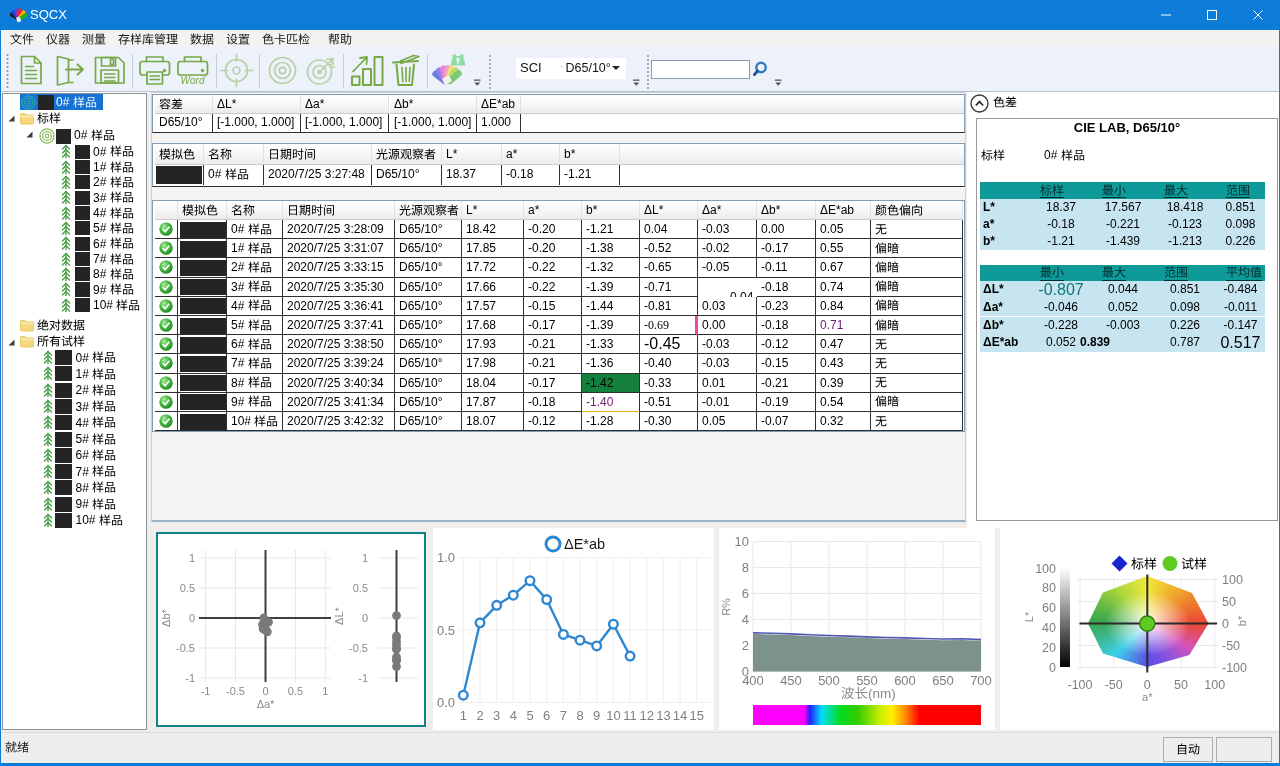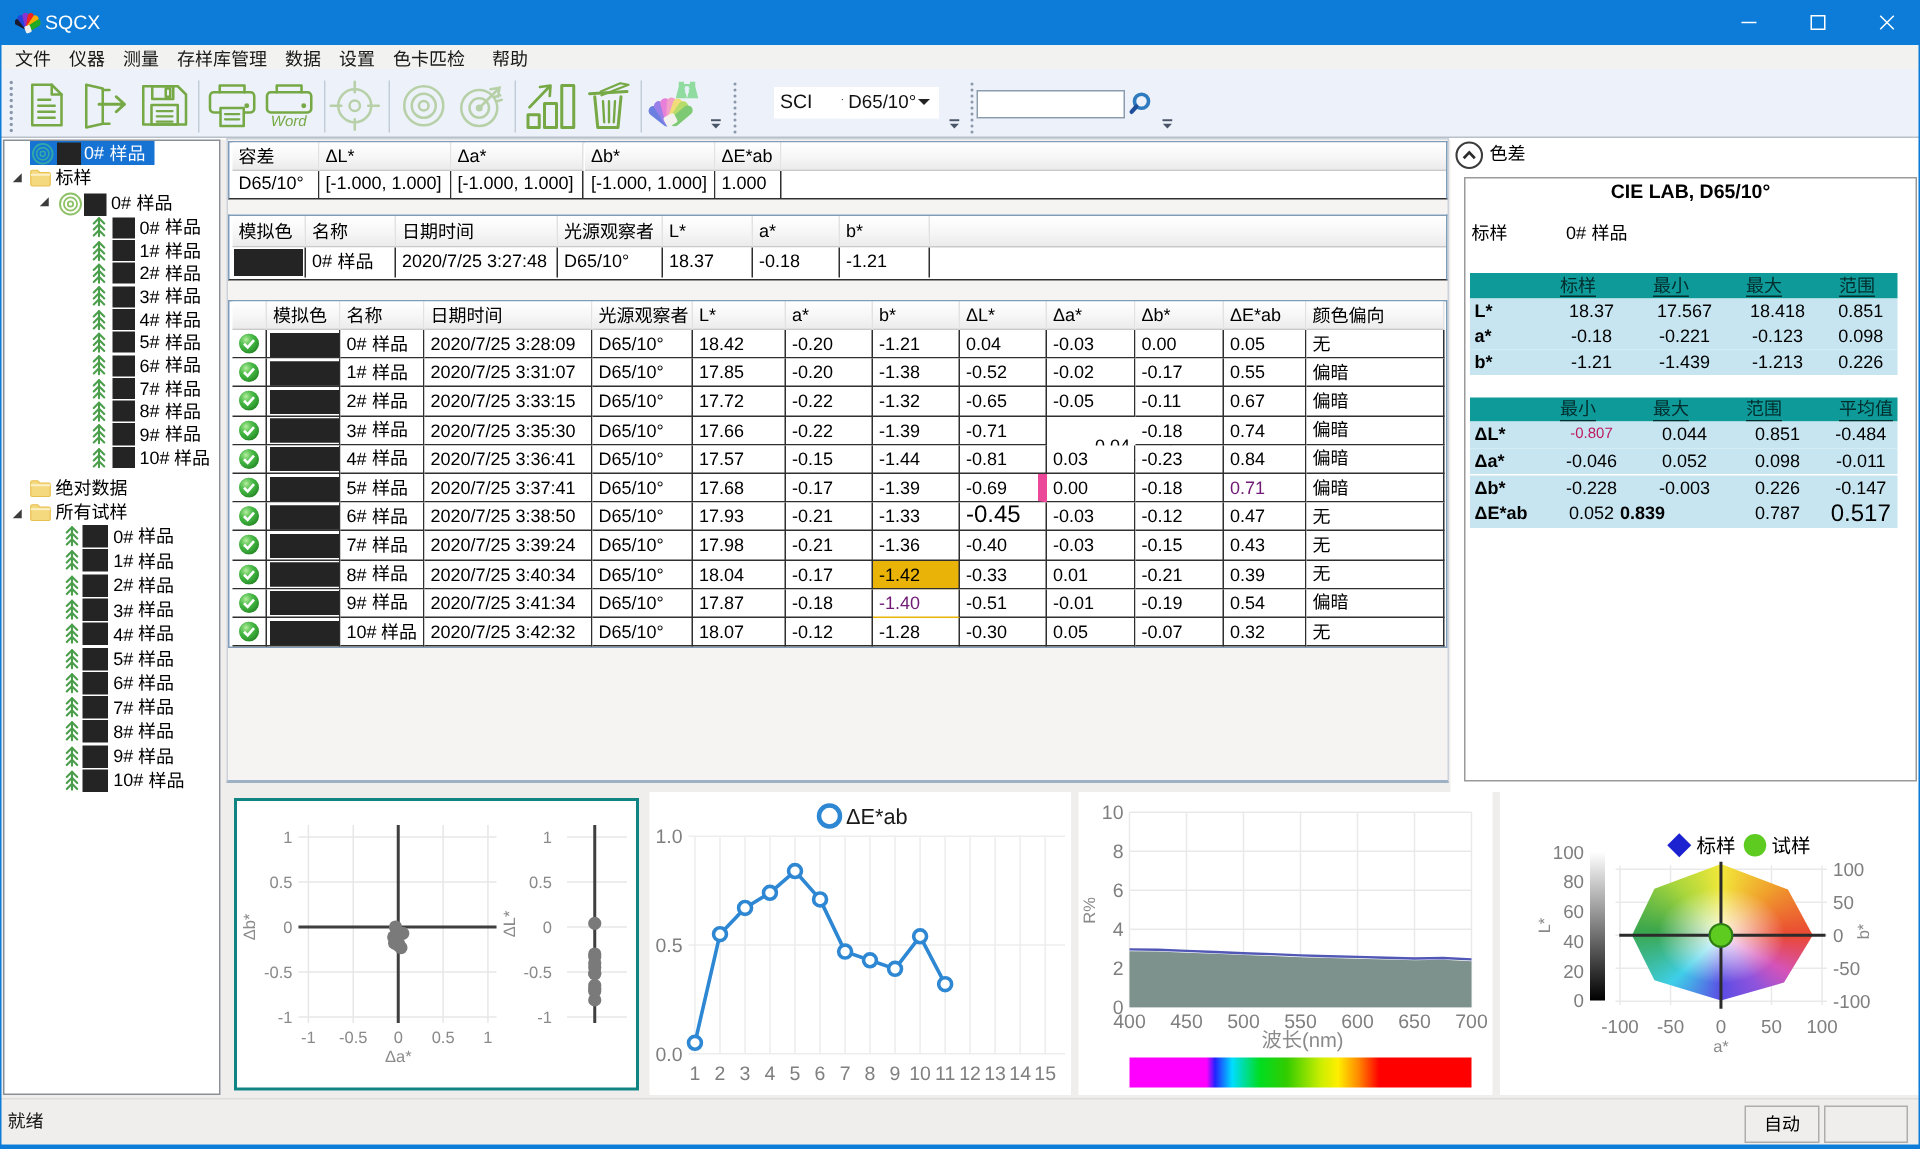--- a/index.html
+++ b/index.html
@@ -923,21 +923,21 @@
 <div style="position:absolute;left:227px;top:316.0px;width:56px;height:19.2px;background:#fff;border-right:1px solid #2f2f2f;border-bottom:1px solid #2f2f2f;font-size:12px;line-height:18.2px;padding-left:4px;color:#000;">5# <svg class="z" style="width:12px;height:12px" viewBox="0 -880 1000 1000">
       <use href="#u6837"></use>
     </svg><svg class="z" style="width:12px;height:12px" viewBox="0 -880 1000 1000">
       <use href="#u54C1"></use>
     </svg></div>
 <div style="position:absolute;left:283px;top:316.0px;width:112px;height:19.2px;background:#fff;border-right:1px solid #2f2f2f;border-bottom:1px solid #2f2f2f;font-size:12px;line-height:18.2px;padding-left:4px;color:#000;">2020/7/25 3:37:41</div>
 <div style="position:absolute;left:395px;top:316.0px;width:67px;height:19.2px;background:#fff;border-right:1px solid #2f2f2f;border-bottom:1px solid #2f2f2f;font-size:12px;line-height:18.2px;padding-left:4px;color:#000;">D65/10°</div>
 <div style="position:absolute;left:462px;top:316.0px;width:62px;height:19.2px;background:#fff;border-right:1px solid #2f2f2f;border-bottom:1px solid #2f2f2f;font-size:12px;line-height:18.2px;padding-left:4px;color:#000;">17.68</div>
 <div style="position:absolute;left:524px;top:316.0px;width:58px;height:19.2px;background:#fff;border-right:1px solid #2f2f2f;border-bottom:1px solid #2f2f2f;font-size:12px;line-height:18.2px;padding-left:4px;color:#000;">-0.17</div>
 <div style="position:absolute;left:582px;top:316.0px;width:58px;height:19.2px;background:#fff;border-right:1px solid #2f2f2f;border-bottom:1px solid #2f2f2f;font-size:12px;line-height:18.2px;padding-left:4px;color:#000;">-1.39</div>
-<div style="position:absolute;left:640px;top:316.0px;width:58px;height:19.2px;background:#fff;border-right:6px solid #ec4899;border-bottom:1px solid #2f2f2f;font-size:12px;line-height:18.2px;padding-left:4px;color:#000;">-0.69</div>
+<div style="position:absolute;left:640px;top:316.0px;width:58px;height:19.2px;background:#fff;border-right:3px solid #ec4899;border-bottom:1px solid #2f2f2f;font-size:12px;line-height:18.2px;padding-left:4px;color:#000;font-family:Liberation Serif, serif;">-0.69</div>
 <div style="position:absolute;left:698px;top:316.0px;width:59px;height:19.2px;background:#fff;border-right:1px solid #2f2f2f;border-bottom:1px solid #2f2f2f;font-size:12px;line-height:18.2px;padding-left:4px;color:#000;">0.00</div>
 <div style="position:absolute;left:757px;top:316.0px;width:59px;height:19.2px;background:#fff;border-right:1px solid #2f2f2f;border-bottom:1px solid #2f2f2f;font-size:12px;line-height:18.2px;padding-left:4px;color:#000;">-0.18</div>
 <div style="position:absolute;left:816px;top:316.0px;width:55px;height:19.2px;background:#fff;border-right:1px solid #2f2f2f;border-bottom:1px solid #2f2f2f;font-size:12px;line-height:18.2px;padding-left:4px;color:#701a75;">0.71</div>
 <div style="position:absolute;left:871px;top:316.0px;width:92px;height:19.2px;background:#fff;border-right:1px solid #2f2f2f;border-bottom:1px solid #2f2f2f;font-size:12px;line-height:18.2px;padding-left:4px;color:#000;"><svg class="z" style="width:12px;height:12px" viewBox="0 -880 1000 1000">
       <use href="#u504F"></use>
     </svg><svg class="z" style="width:12px;height:12px" viewBox="0 -880 1000 1000">
       <use href="#u6697"></use>
     </svg></div>
 <div style="position:absolute;left:155px;top:335.2px;width:23px;height:19.2px;background:#fff;border-right:1px solid #2f2f2f;border-bottom:1px solid #2f2f2f;font-size:12px;line-height:18.2px;padding-left:4px;color:#000;padding-left:0;">
     <svg width="14" height="14" viewBox="0 0 16 16" style="position:absolute;left:4px;top:2px">
@@ -1005,21 +1005,21 @@
   </div>
 <div style="position:absolute;left:227px;top:373.6px;width:56px;height:19.2px;background:#fff;border-right:1px solid #2f2f2f;border-bottom:1px solid #2f2f2f;font-size:12px;line-height:18.2px;padding-left:4px;color:#000;">8# <svg class="z" style="width:12px;height:12px" viewBox="0 -880 1000 1000">
       <use href="#u6837"></use>
     </svg><svg class="z" style="width:12px;height:12px" viewBox="0 -880 1000 1000">
       <use href="#u54C1"></use>
     </svg></div>
 <div style="position:absolute;left:283px;top:373.6px;width:112px;height:19.2px;background:#fff;border-right:1px solid #2f2f2f;border-bottom:1px solid #2f2f2f;font-size:12px;line-height:18.2px;padding-left:4px;color:#000;">2020/7/25 3:40:34</div>
 <div style="position:absolute;left:395px;top:373.6px;width:67px;height:19.2px;background:#fff;border-right:1px solid #2f2f2f;border-bottom:1px solid #2f2f2f;font-size:12px;line-height:18.2px;padding-left:4px;color:#000;">D65/10°</div>
 <div style="position:absolute;left:462px;top:373.6px;width:62px;height:19.2px;background:#fff;border-right:1px solid #2f2f2f;border-bottom:1px solid #2f2f2f;font-size:12px;line-height:18.2px;padding-left:4px;color:#000;">18.04</div>
 <div style="position:absolute;left:524px;top:373.6px;width:58px;height:19.2px;background:#fff;border-right:1px solid #2f2f2f;border-bottom:1px solid #2f2f2f;font-size:12px;line-height:18.2px;padding-left:4px;color:#000;">-0.17</div>
-<div style="position:absolute;left:582px;top:373.6px;width:58px;height:19.2px;background:#eab308;border-right:1px solid #2f2f2f;border-bottom:1px solid #2f2f2f;font-size:12px;line-height:18.2px;padding-left:4px;color:#000;">-1.42</div>
+<div style="position:absolute;left:582px;top:373.6px;width:58px;height:19.2px;background:#15803d;border-right:1px solid #2f2f2f;border-bottom:1px solid #2f2f2f;font-size:12px;line-height:18.2px;padding-left:4px;color:#000;">-1.42</div>
 <div style="position:absolute;left:640px;top:373.6px;width:58px;height:19.2px;background:#fff;border-right:1px solid #2f2f2f;border-bottom:1px solid #2f2f2f;font-size:12px;line-height:18.2px;padding-left:4px;color:#000;">-0.33</div>
 <div style="position:absolute;left:698px;top:373.6px;width:59px;height:19.2px;background:#fff;border-right:1px solid #2f2f2f;border-bottom:1px solid #2f2f2f;font-size:12px;line-height:18.2px;padding-left:4px;color:#000;">0.01</div>
 <div style="position:absolute;left:757px;top:373.6px;width:59px;height:19.2px;background:#fff;border-right:1px solid #2f2f2f;border-bottom:1px solid #2f2f2f;font-size:12px;line-height:18.2px;padding-left:4px;color:#000;">-0.21</div>
 <div style="position:absolute;left:816px;top:373.6px;width:55px;height:19.2px;background:#fff;border-right:1px solid #2f2f2f;border-bottom:1px solid #2f2f2f;font-size:12px;line-height:18.2px;padding-left:4px;color:#000;">0.39</div>
 <div style="position:absolute;left:871px;top:373.6px;width:92px;height:19.2px;background:#fff;border-right:1px solid #2f2f2f;border-bottom:1px solid #2f2f2f;font-size:12px;line-height:18.2px;padding-left:4px;color:#000;"><svg class="z" style="width:12px;height:12px" viewBox="0 -880 1000 1000">
       <use href="#u65E0"></use>
     </svg></div>
 <div style="position:absolute;left:155px;top:392.79999999999995px;width:23px;height:19.2px;background:#fff;border-right:1px solid #2f2f2f;border-bottom:1px solid #2f2f2f;font-size:12px;line-height:18.2px;padding-left:4px;color:#000;padding-left:0;">
     <svg width="14" height="14" viewBox="0 0 16 16" style="position:absolute;left:4px;top:2px">
 <circle cx="8" cy="8" r="7.5" fill="#2e9e2e"></circle>
@@ -1166,21 +1166,21 @@
       </svg></span></div>
 <div style="position:absolute;left:1226px;top:265.6px;width:39px;height:14.3px;font-size:12.5px;line-height:14.3px;color:#032e2e;"><span style="border-bottom:1px solid #032e2e;"><svg class="z" style="width:12px;height:12px" viewBox="0 -880 1000 1000">
         <use href="#u5E73"></use>
       </svg><svg class="z" style="width:12px;height:12px" viewBox="0 -880 1000 1000">
         <use href="#u5747"></use>
       </svg><svg class="z" style="width:12px;height:12px" viewBox="0 -880 1000 1000">
         <use href="#u503C"></use>
       </svg></span></div>
 <div style="position:absolute;left:980px;top:281.3px;width:285px;height:17.6px;background:#c6e5f0;"></div>
 <div style="position:absolute;left:983px;top:281.3px;width:50px;height:17.6px;font-size:12px;line-height:17.6px;font-weight:bold;color:#000;">ΔL*</div>
-<div style="position:absolute;left:1030px;top:281.3px;width:62px;height:17.6px;font-size:10px;line-height:17.6px;text-align:center;color:#be185d;">-0.807</div>
+<div style="position:absolute;left:1030px;top:281.3px;width:62px;height:17.6px;font-size:16px;line-height:17.6px;text-align:center;color:#0f766e;">-0.807</div>
 <div style="position:absolute;left:1092px;top:281.3px;width:62px;height:17.6px;font-size:12px;line-height:17.6px;text-align:center;color:#000;">0.044</div>
 <div style="position:absolute;left:1154px;top:281.3px;width:62px;height:17.6px;font-size:12px;line-height:17.6px;text-align:center;color:#000;">0.851</div>
 <div style="position:absolute;left:1216px;top:281.3px;width:49px;height:17.6px;font-size:12px;line-height:17.6px;text-align:center;color:#000;">-0.484</div>
 <div style="position:absolute;left:980px;top:298.90000000000003px;width:285px;height:17.6px;background:#c6e5f0;"></div>
 <div style="position:absolute;left:983px;top:298.90000000000003px;width:50px;height:17.6px;font-size:12px;line-height:17.6px;font-weight:bold;color:#000;">Δa*</div>
 <div style="position:absolute;left:1030px;top:298.90000000000003px;width:62px;height:17.6px;font-size:12px;line-height:17.6px;text-align:center;color:#000;">-0.046</div>
 <div style="position:absolute;left:1092px;top:298.90000000000003px;width:62px;height:17.6px;font-size:12px;line-height:17.6px;text-align:center;color:#000;">0.052</div>
 <div style="position:absolute;left:1154px;top:298.90000000000003px;width:62px;height:17.6px;font-size:12px;line-height:17.6px;text-align:center;color:#000;">0.098</div>
 <div style="position:absolute;left:1216px;top:298.90000000000003px;width:49px;height:17.6px;font-size:12px;line-height:17.6px;text-align:center;color:#000;">-0.011</div>
 <div style="position:absolute;left:980px;top:316.5px;width:285px;height:17.6px;background:#c6e5f0;"></div>

